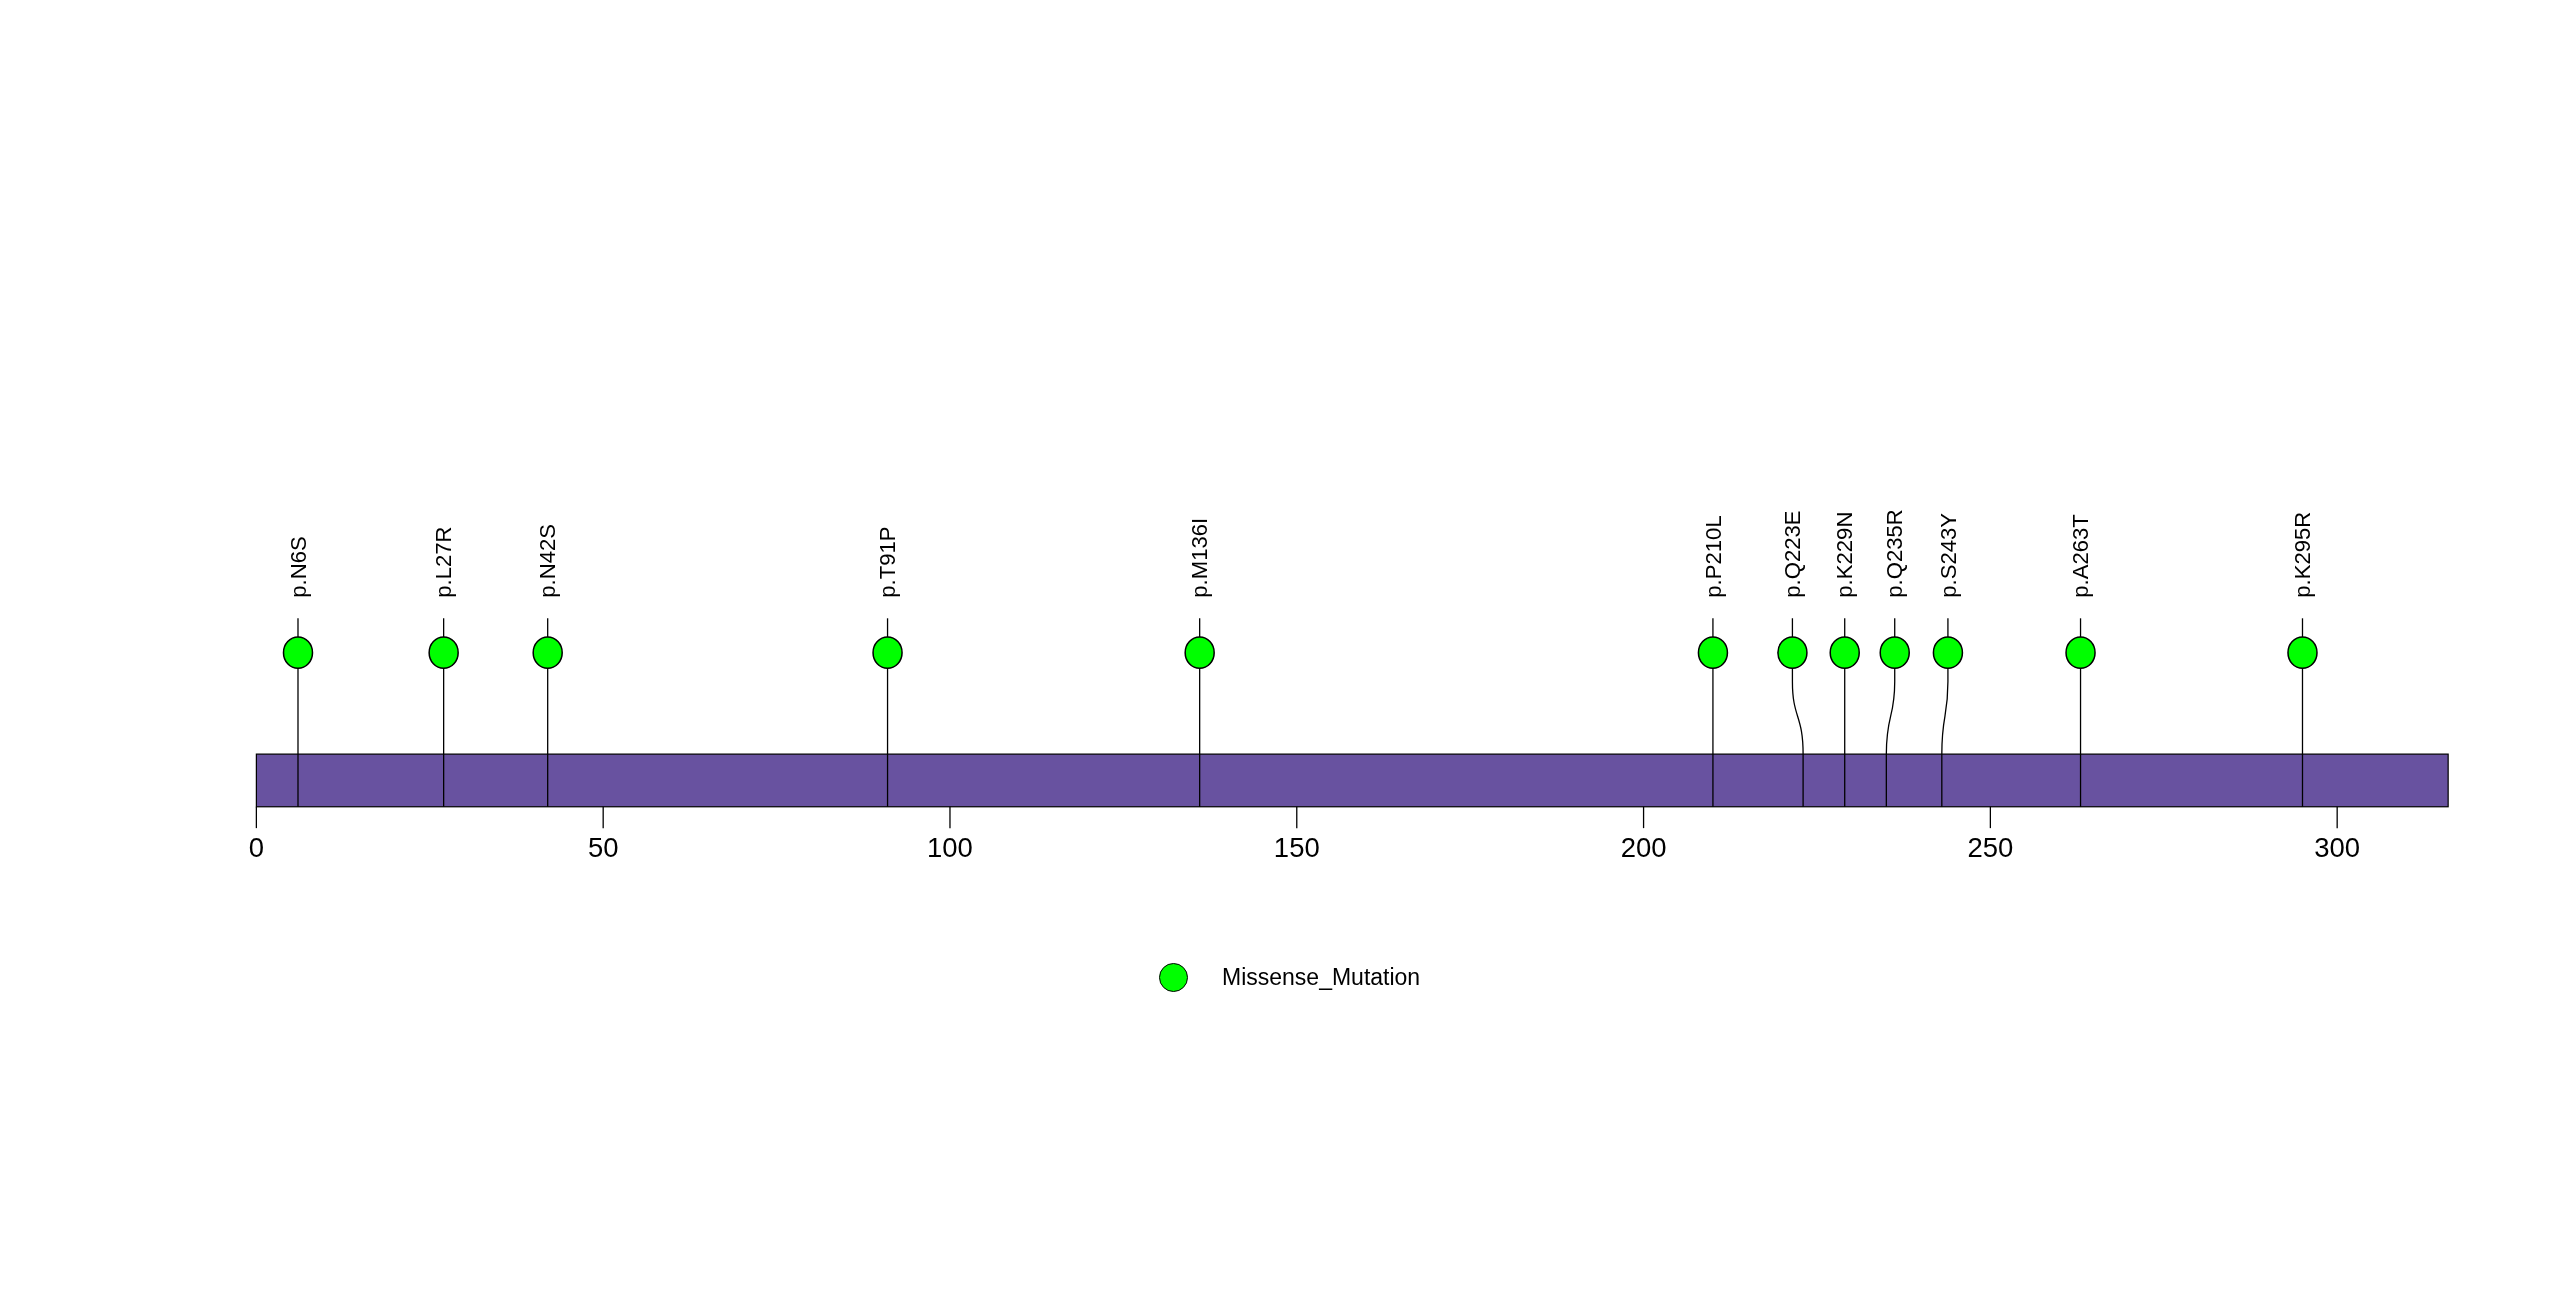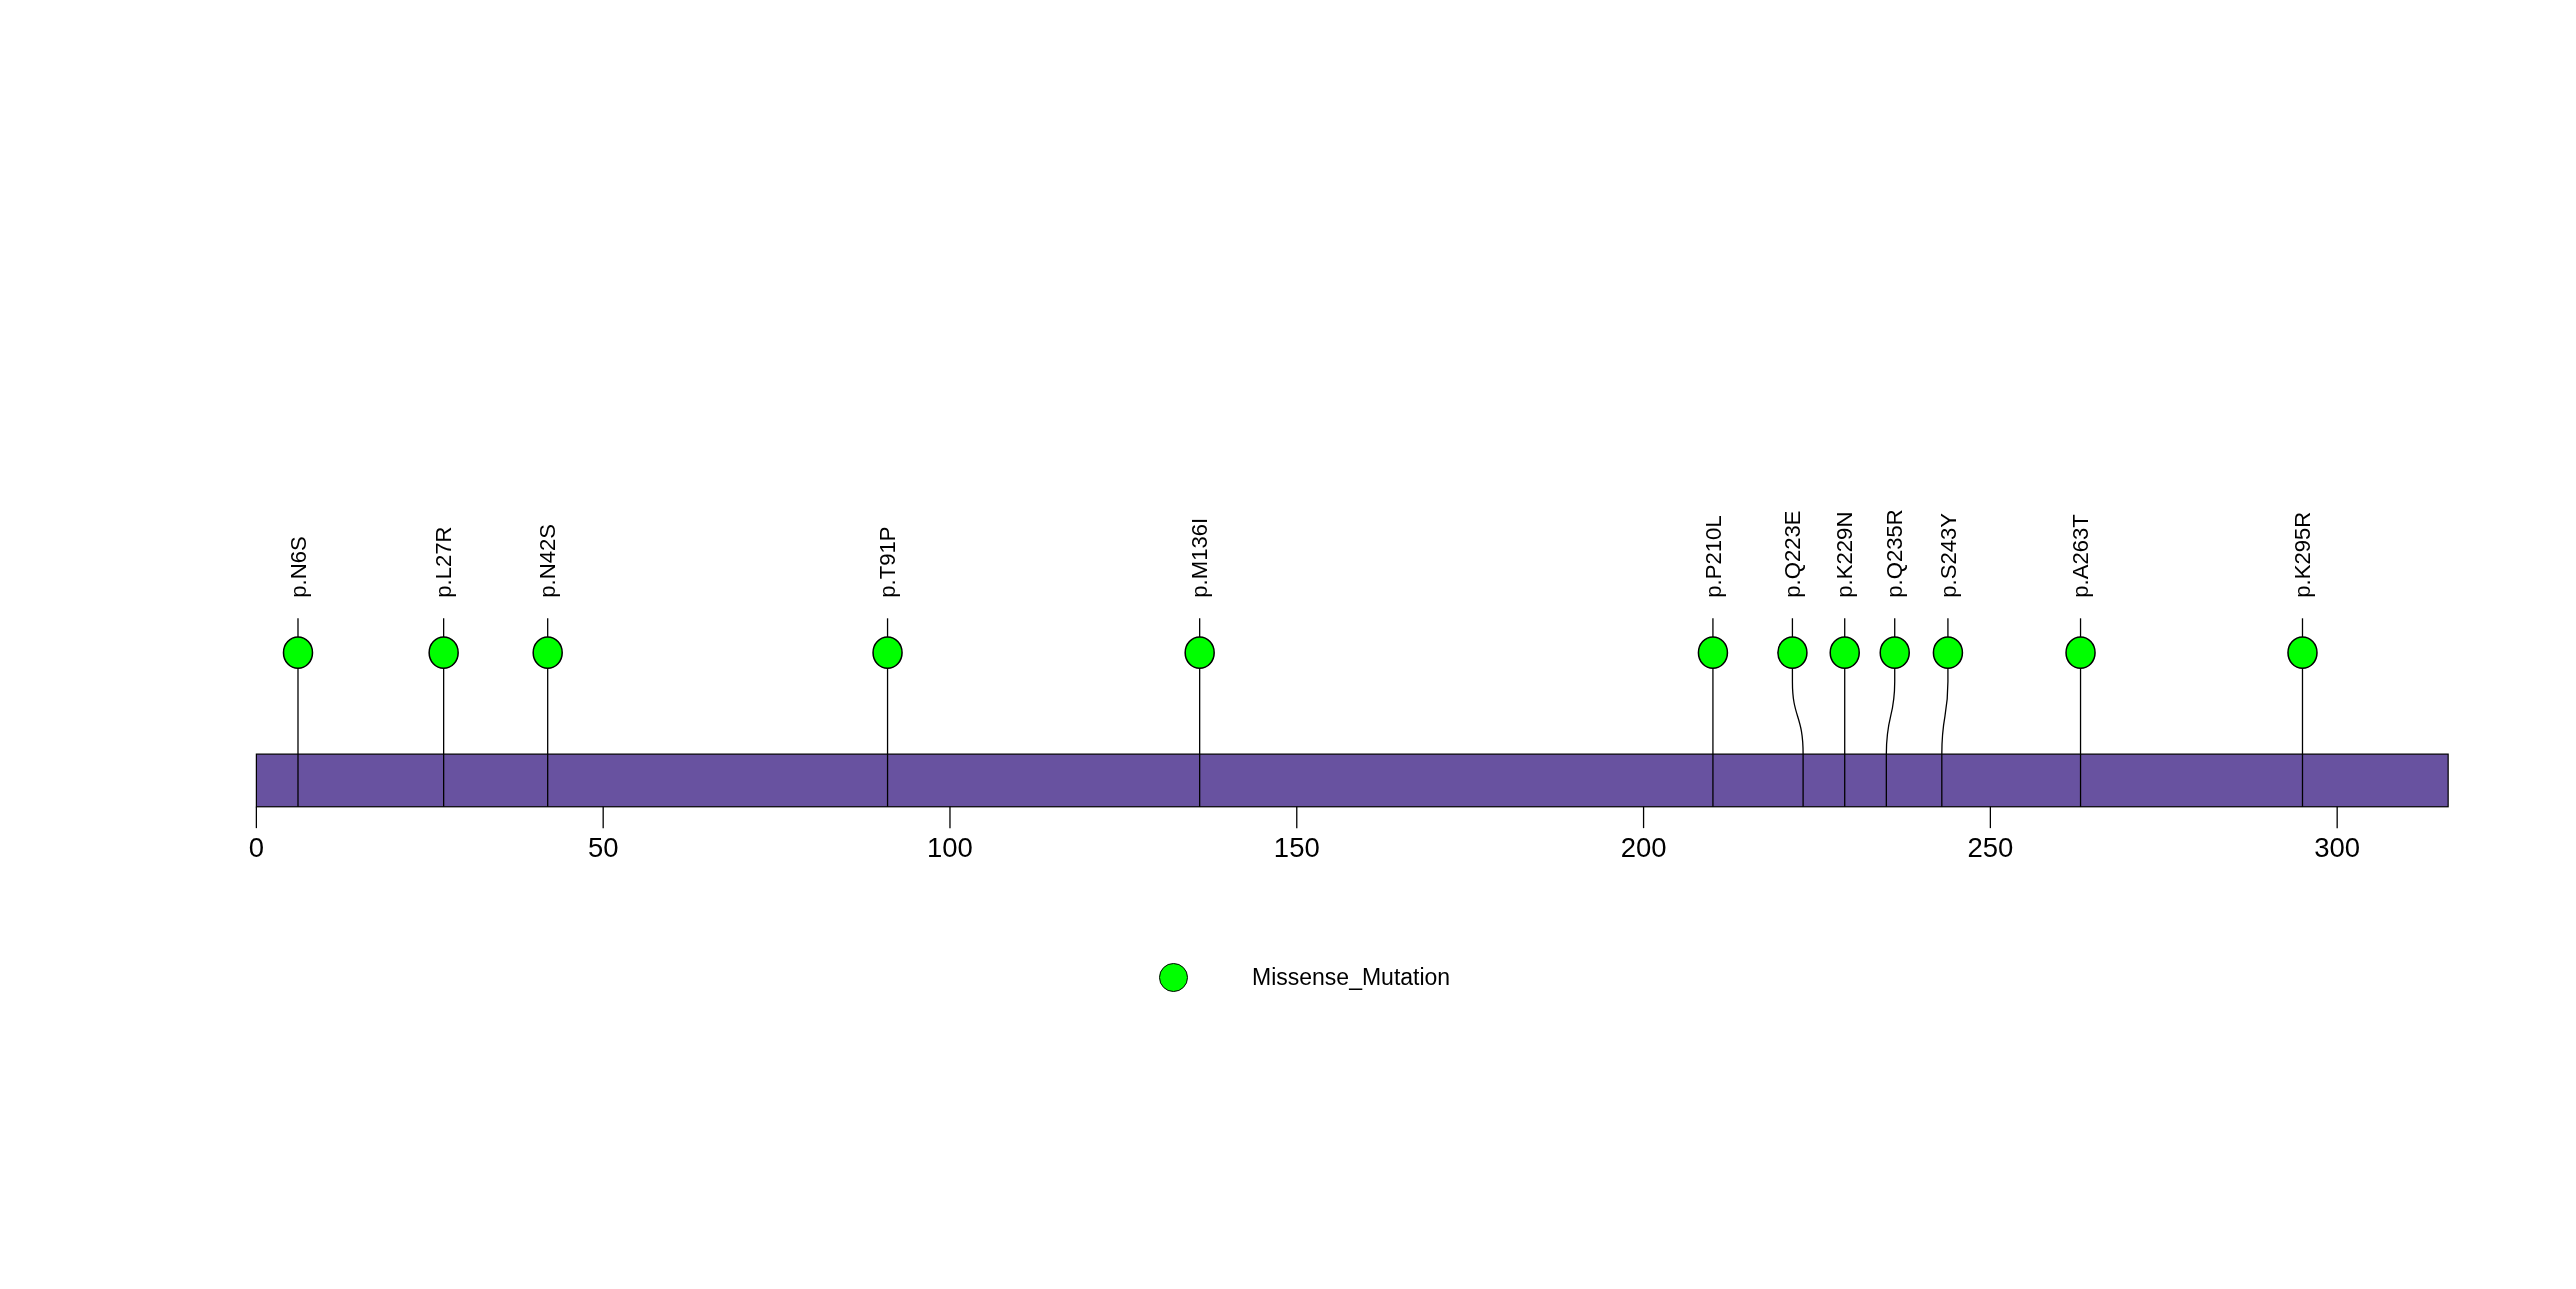--- a/index.html
+++ b/index.html
@@ -32,21 +32,21 @@
     align-items: center;
   }
   .legend-swatch {
     width: 29px;
     height: 29px;
     border-radius: 50%;
     border: 1.5px solid #000000;
     box-sizing: border-box;
   }
   .legend-label {
-    margin-left: 64px;
+    margin-left: 34px;
     font-size: 23px;
     color: #000000;
     white-space: nowrap;
     line-height: 29px;
   }
 </style>
 </head>
 <body>
 
 <div class="figure-canvas">

